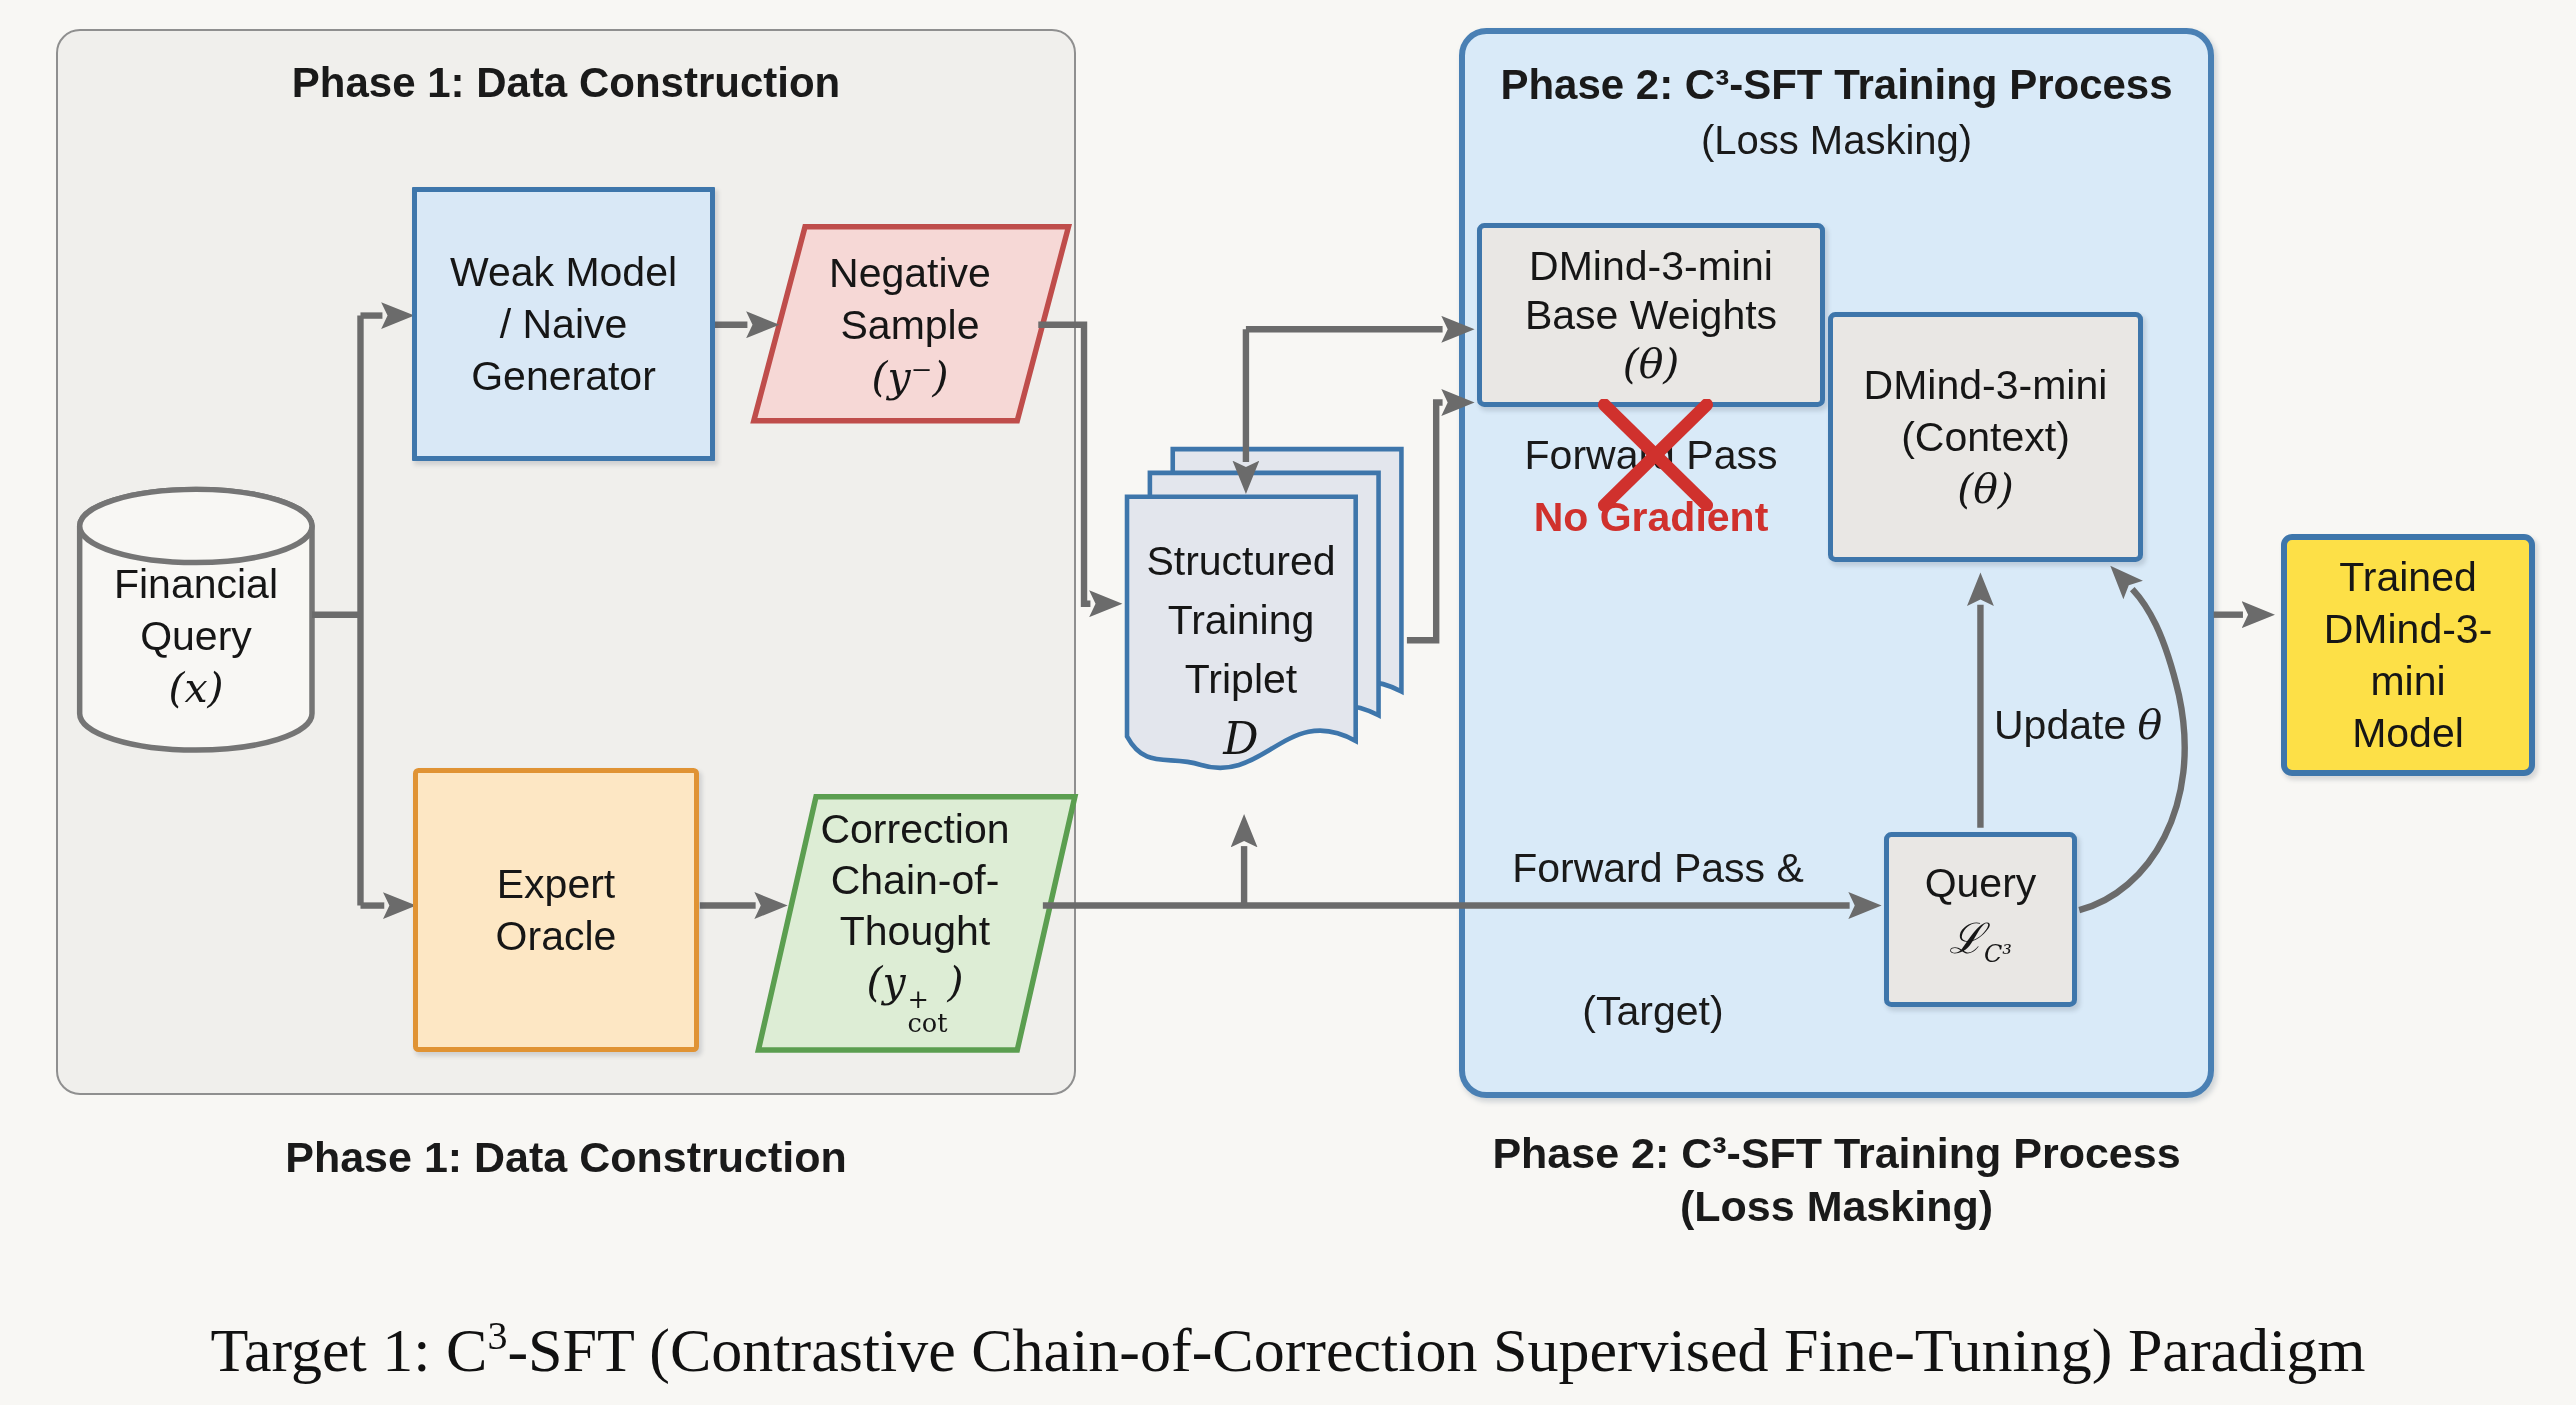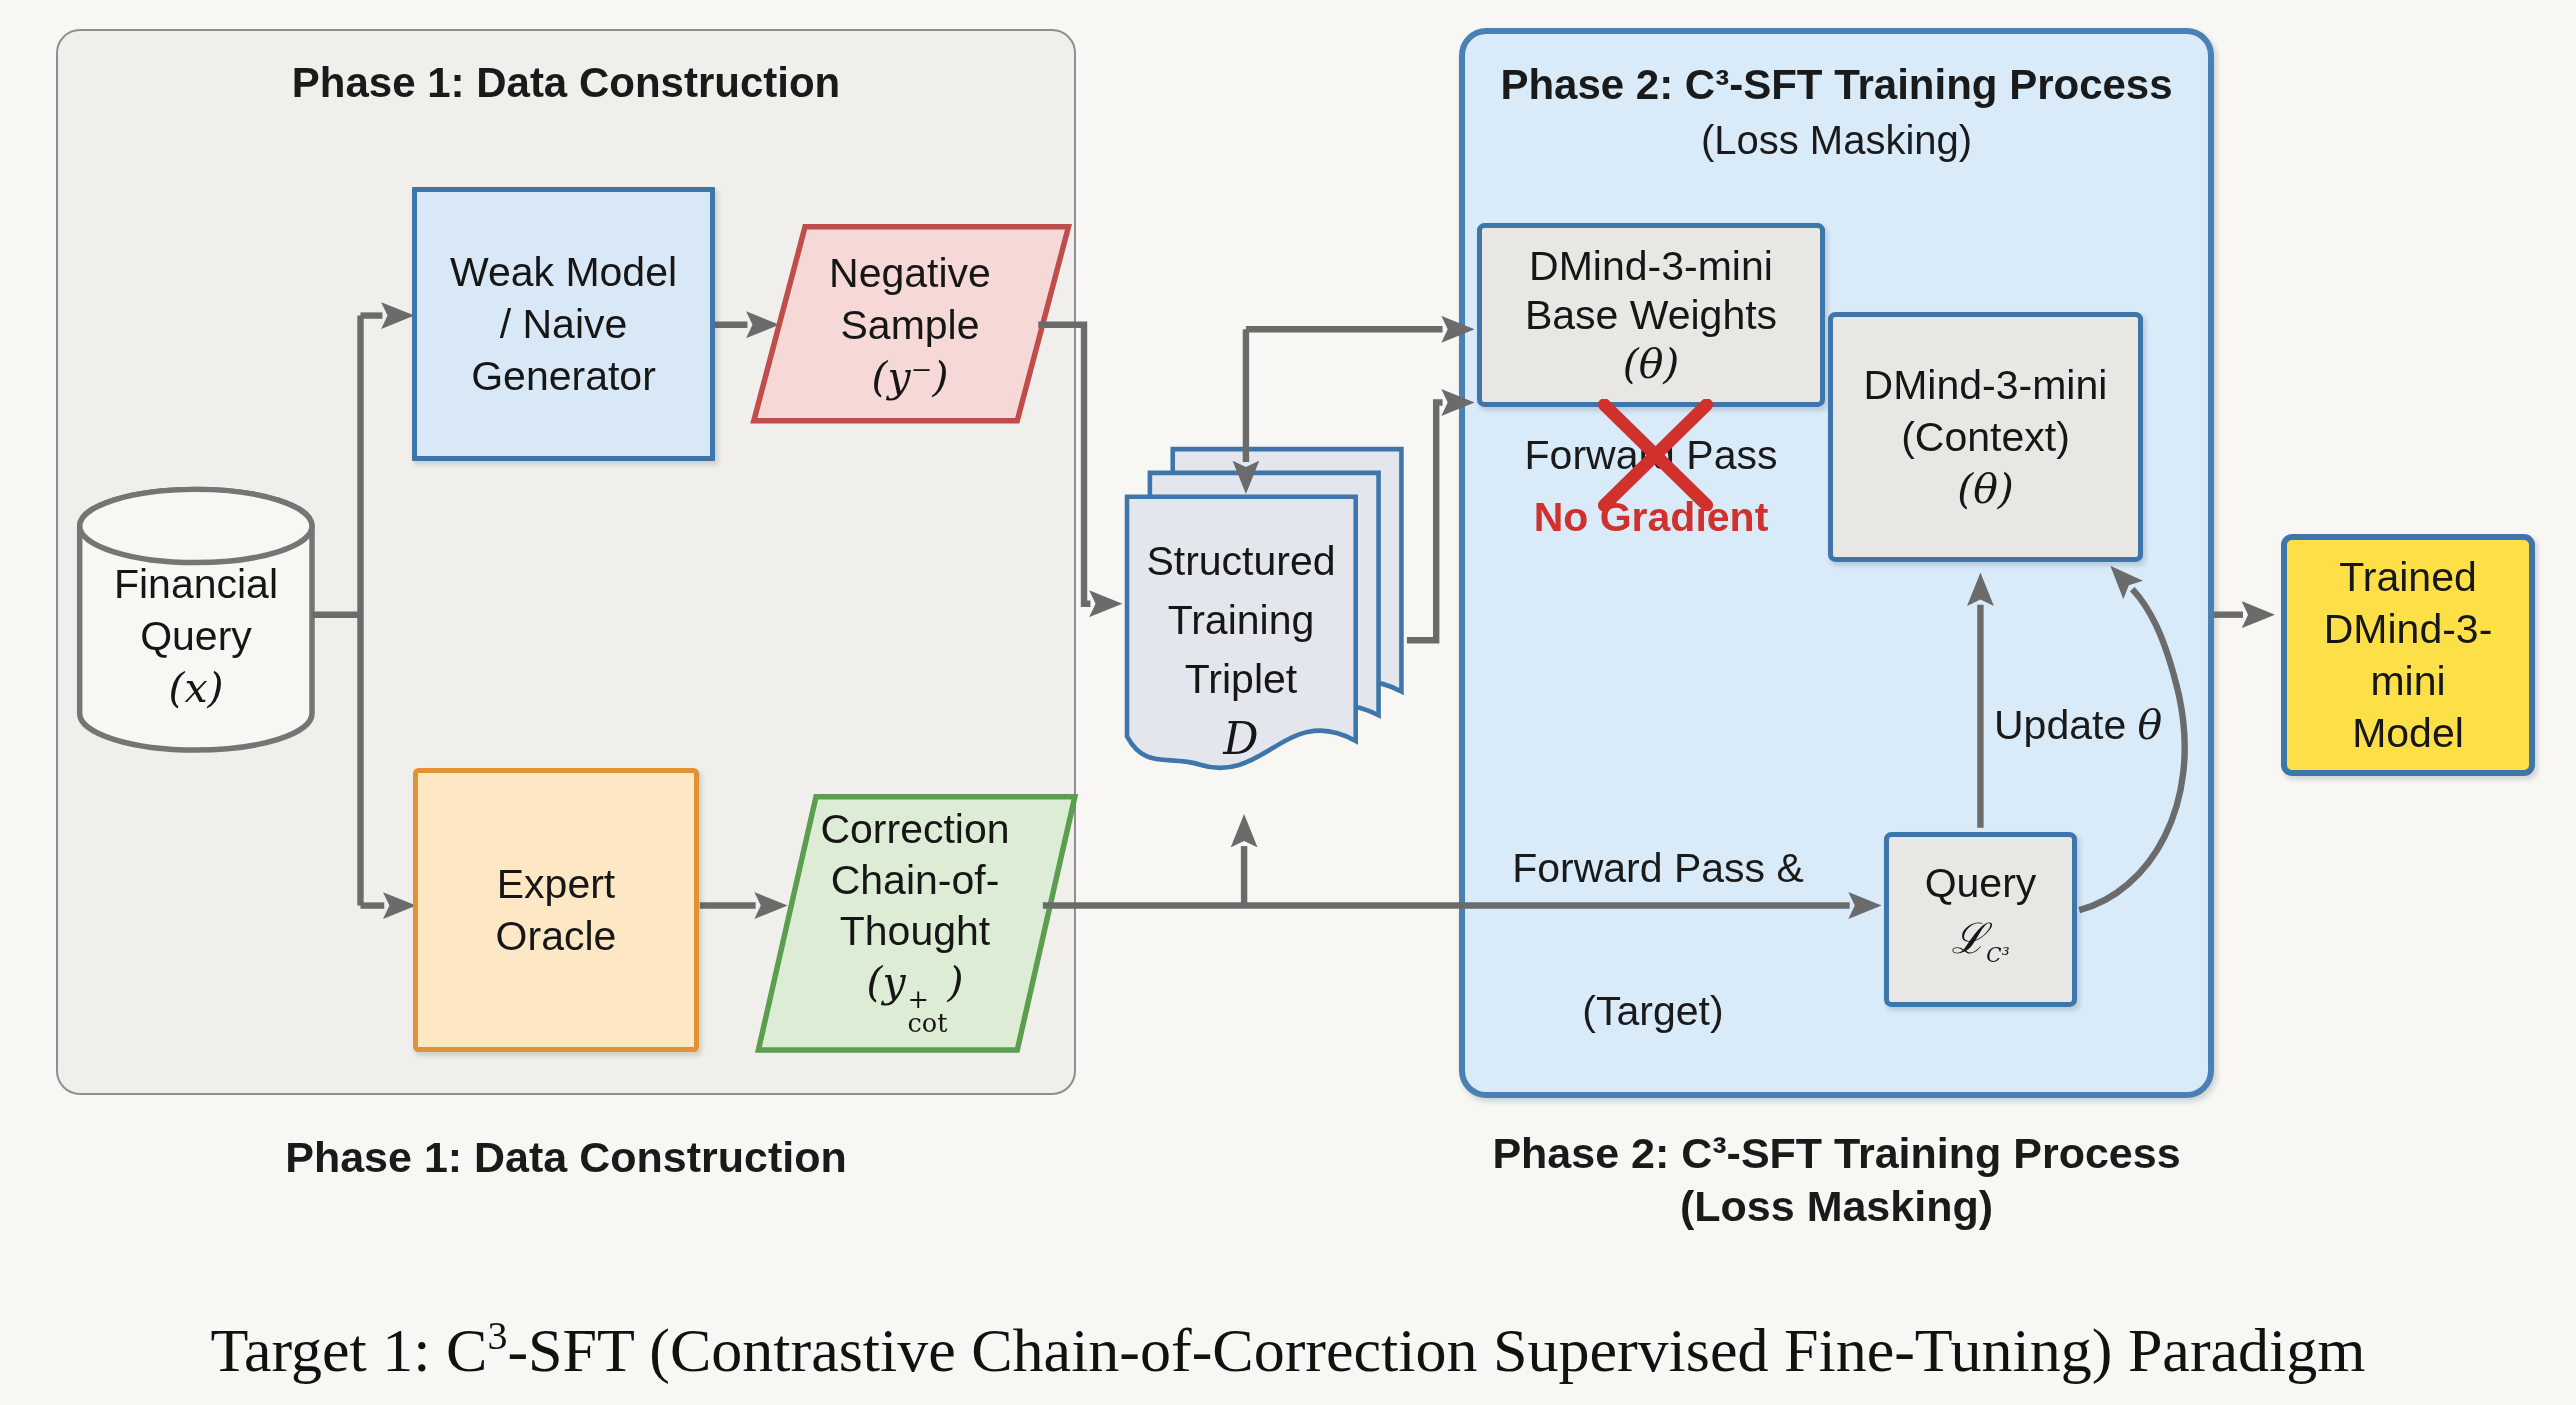--- a/index.html
+++ b/index.html
@@ -147,21 +147,21 @@
   <div class="label" style="left:1477px;top:430px;width:348px;">Forward Pass</div>
   <div class="label red" style="left:1477px;top:492px;width:348px;font-weight:bold;">No Gradient</div>
 
   <svg id="red-x" class="abs" style="left:1597px;top:399px;" width="117" height="112" viewBox="0 0 128 122">
     <line x1="8" y1="6" x2="120" y2="116" stroke="#d0312d" stroke-width="14" stroke-linecap="round"></line>
     <line x1="120" y1="6" x2="8" y2="116" stroke="#d0312d" stroke-width="14" stroke-linecap="round"></line>
   </svg>
 
   <div class="node boxed" style="left:1884px;top:832px;width:193px;height:175px;background:#e9e7e4;border:5.5px solid #3e76ab;line-height:55px;">
     <span>Query</span>
-    <span><span class="math" style="font-size:42px;">ℒ</span><span class="math" style="font-size:20px;vertical-align:-9.1px;">C³</span>
+    <span><span class="math" style="font-size:42px;">ℒ</span><span class="math" style="font-size:24px;vertical-align:-9.1px;">C³</span>
     </span>
   </div>
 
   <div class="label" style="left:1994px;top:700px;width:220px;text-align:left;">
     <span>Update </span><span class="math">θ</span>
   </div>
 
   <div class="label" style="left:1475px;top:843px;width:366px;">Forward Pass &amp;</div>
   <div class="label" style="left:1470px;top:986px;width:366px;">(Target)</div>
 

